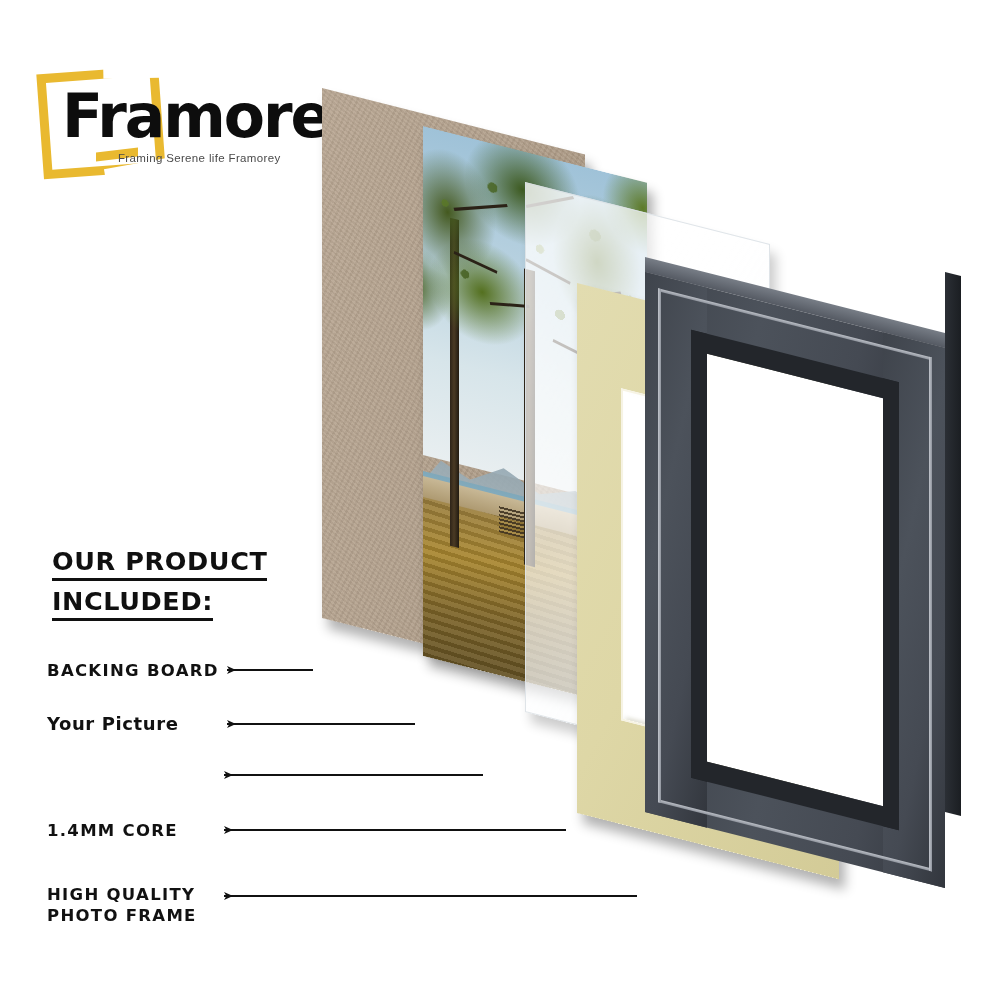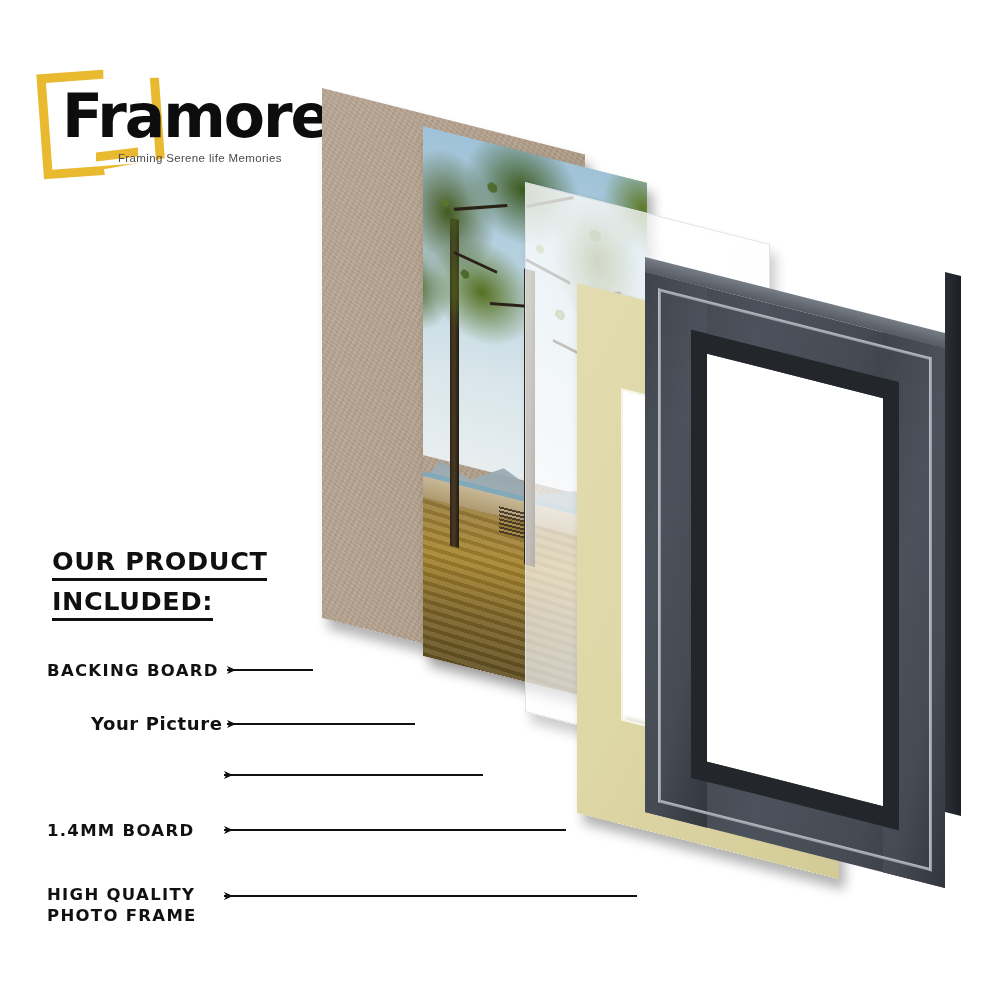--- a/index.html
+++ b/index.html
@@ -228,21 +228,21 @@
 <div id="stage">
 
   <div id="logo">
     <div id="logo-frame">
       <div id="logo-frame-notch"></div>
       <div id="logo-frame-notch2"></div>
     </div>
     <div id="logo-word">Framorey</div>
   </div>
   <div id="logo-tail"></div>
-  <div id="logo-tagline">Framing Serene life Memories</div>
+  <div id="logo-tagline">Framing Serene life Framorey</div>
 
   <div id="assembly">
 
     <div class="plane layer" id="backing"></div>
 
     <div class="plane layer" id="photo">
       <div class="photo-art">
         <div class="pa-sky"></div>
         <div class="pa-mtn"></div>
         <div class="pa-lake"></div>
@@ -295,27 +295,27 @@
 
   <div id="heading">
     <div><span class="head-line" id="head-l1">OUR PRODUCT </span></div>
     <div><span class="head-line" id="head-l2">INCLUDED:</span></div>
   </div>
 
   <div class="callout" id="c0" style="left:47px; top:660px;">
     <div class="ln">BACKING BOARD</div>
   </div>
 
-  <div class="callout smallcaps" id="c1" style="left:47px; top:712px;margin-left:44px;">
+  <div class="callout smallcaps" id="c1" style="left:47px; top:712px;">
     <div class="ln">Your Picture</div>
   </div>
 
 
   <div class="callout" id="c3" style="left:47px; top:820px;">
-    <div class="ln">1.4MM BOARD</div>
+    <div class="ln">1.4MM CORE</div>
   </div>
 
   <div class="callout" id="c4" style="left:47px; top:884px;">
     <div class="ln">HIGH QUALITY</div>
     <div class="ln">PHOTO FRAME</div>
   </div>
 
   <svg id="arrows" viewBox="0 0 990 990">
     <defs>
       <marker id="ah" markerWidth="11" markerHeight="11" refX="9" refY="4.2" orient="auto" markerUnits="userSpaceOnUse">

